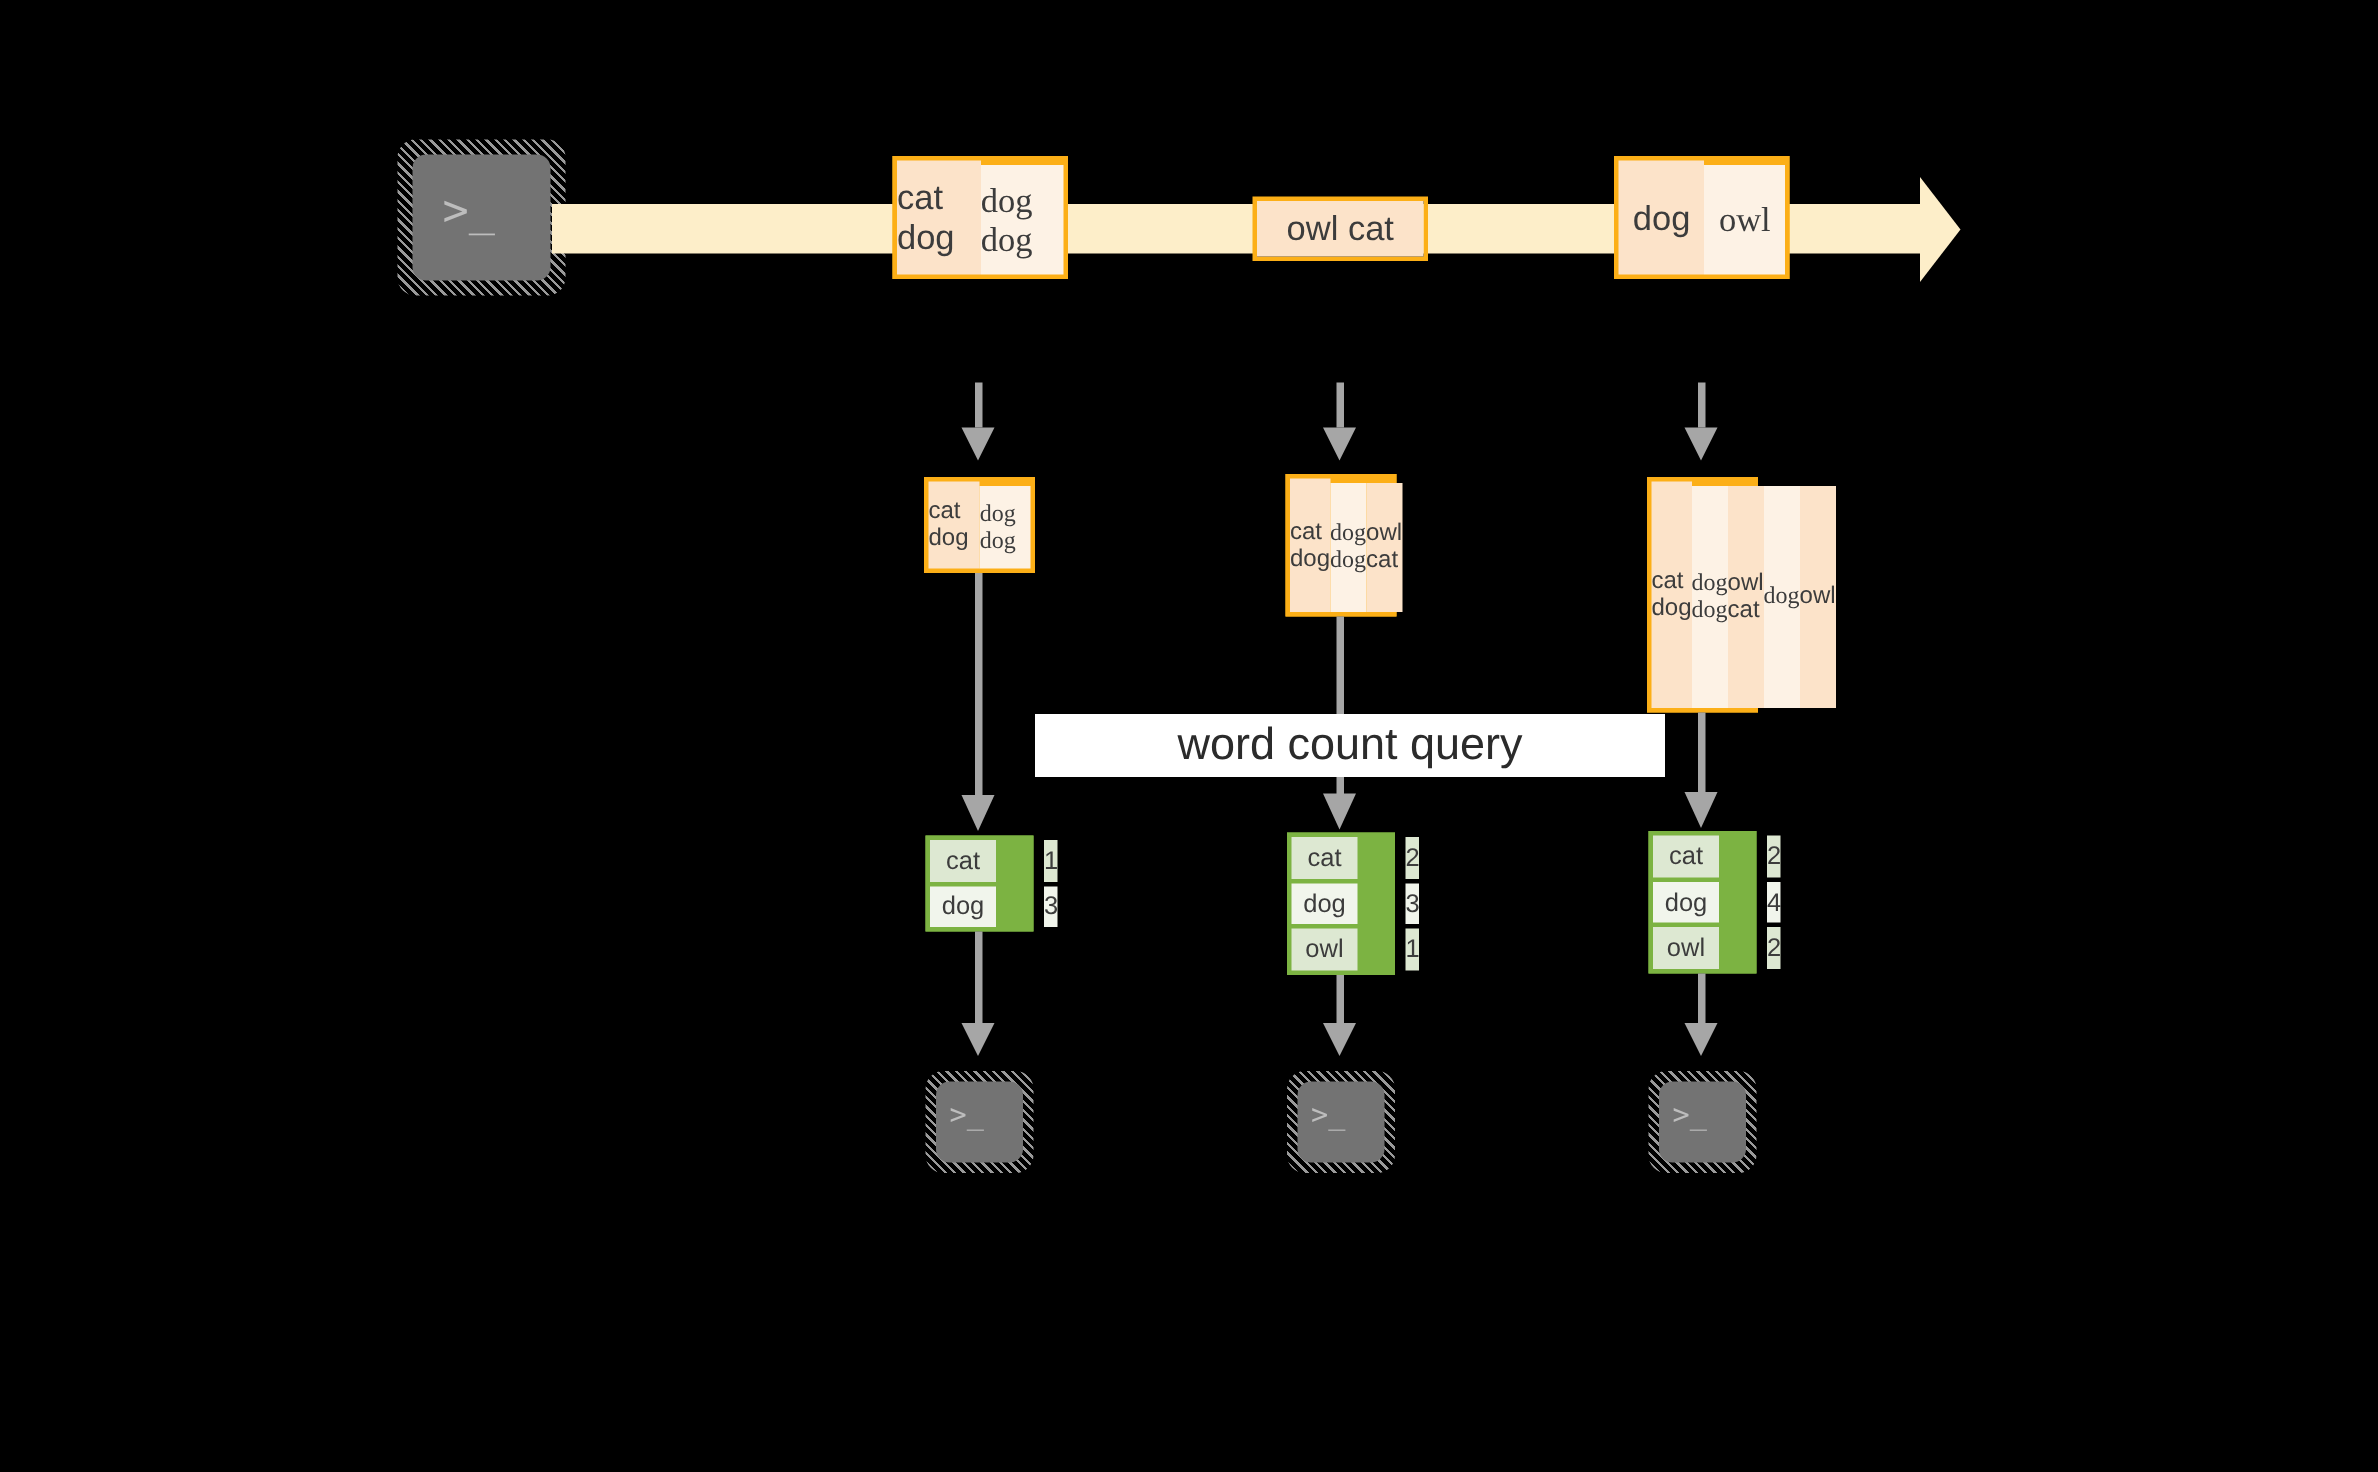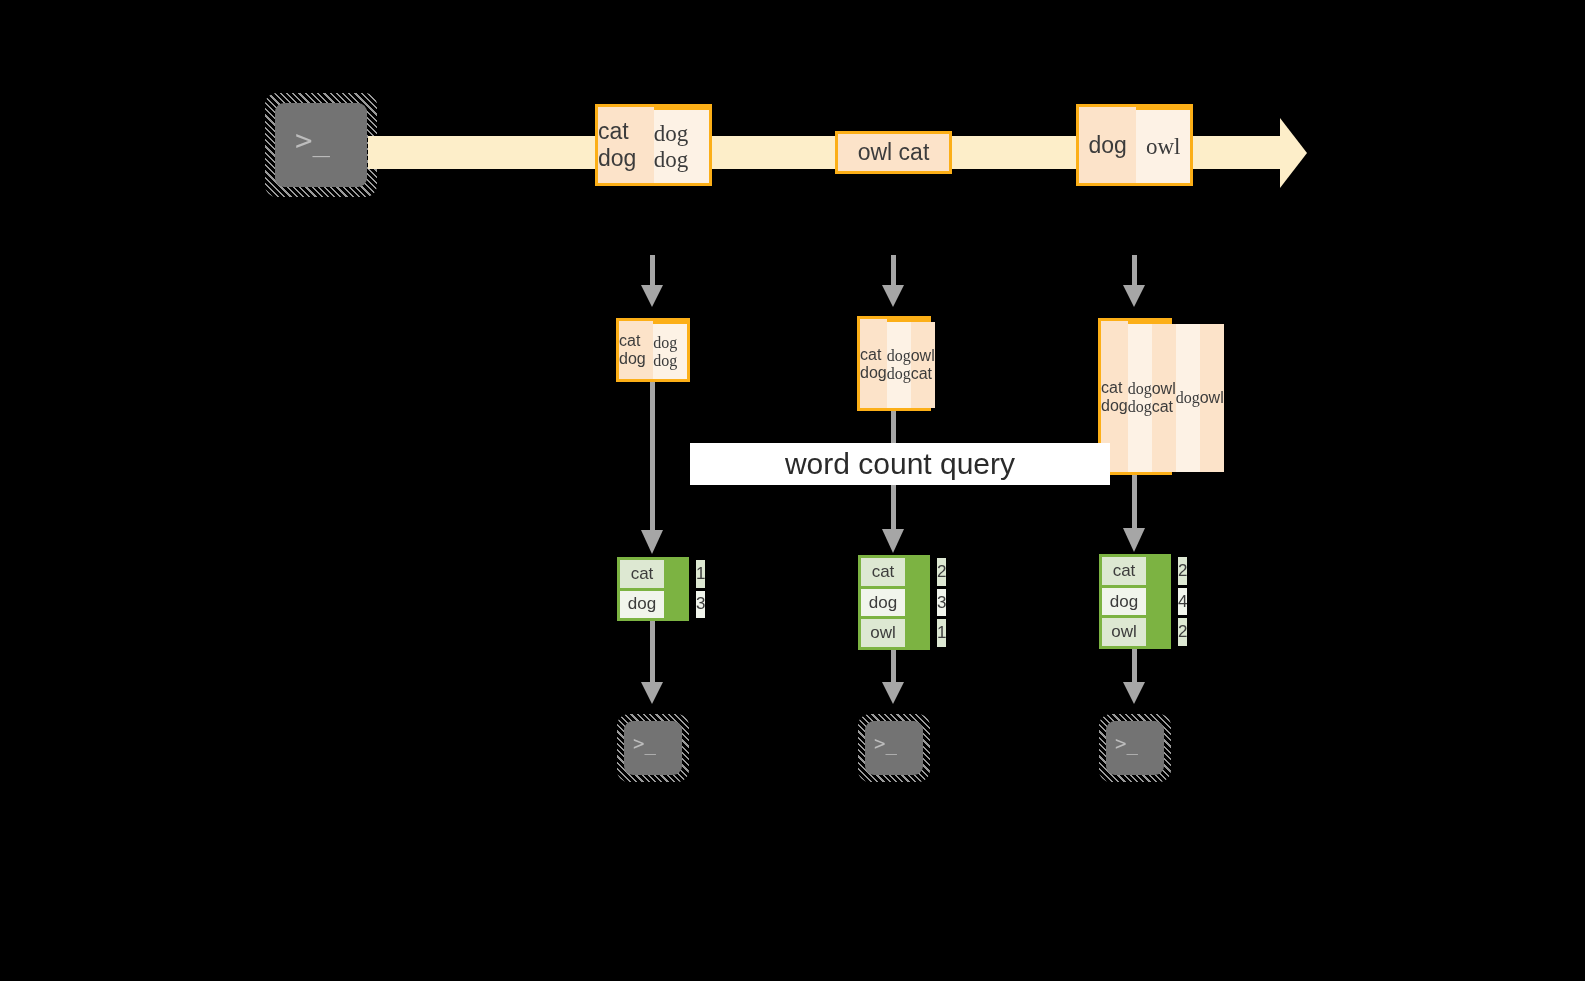--- a/index.html
+++ b/index.html
@@ -264,17 +264,17 @@
 
   <div class="vline" style="left:1132px; top:649px; width:5px; height:37px;"></div>
   <div class="vhead" style="left:1123px; top:682px; border-width:22px 11px 0 11px;"></div>
 
   <div class="terminal" style="left:1099px; top:714px; width:72px; height:68px;">
     <div class="hatch"></div>
     <div class="body" style="left:7px; top:7px; right:7px; bottom:7px;"></div>
     <div class="glyph" style="left:16px; top:20px; font-size:19px;">&gt;_</div>
   </div>
 
-  <div class="query-band" style="left:690px; top:443px; width:420px; height:42px;">
+  <div class="query-band" style="left:690px; top:476px; width:420px; height:42px;">
     <span class="label">word count query</span>
   </div>
 
 </div>
 
 </body></html>

